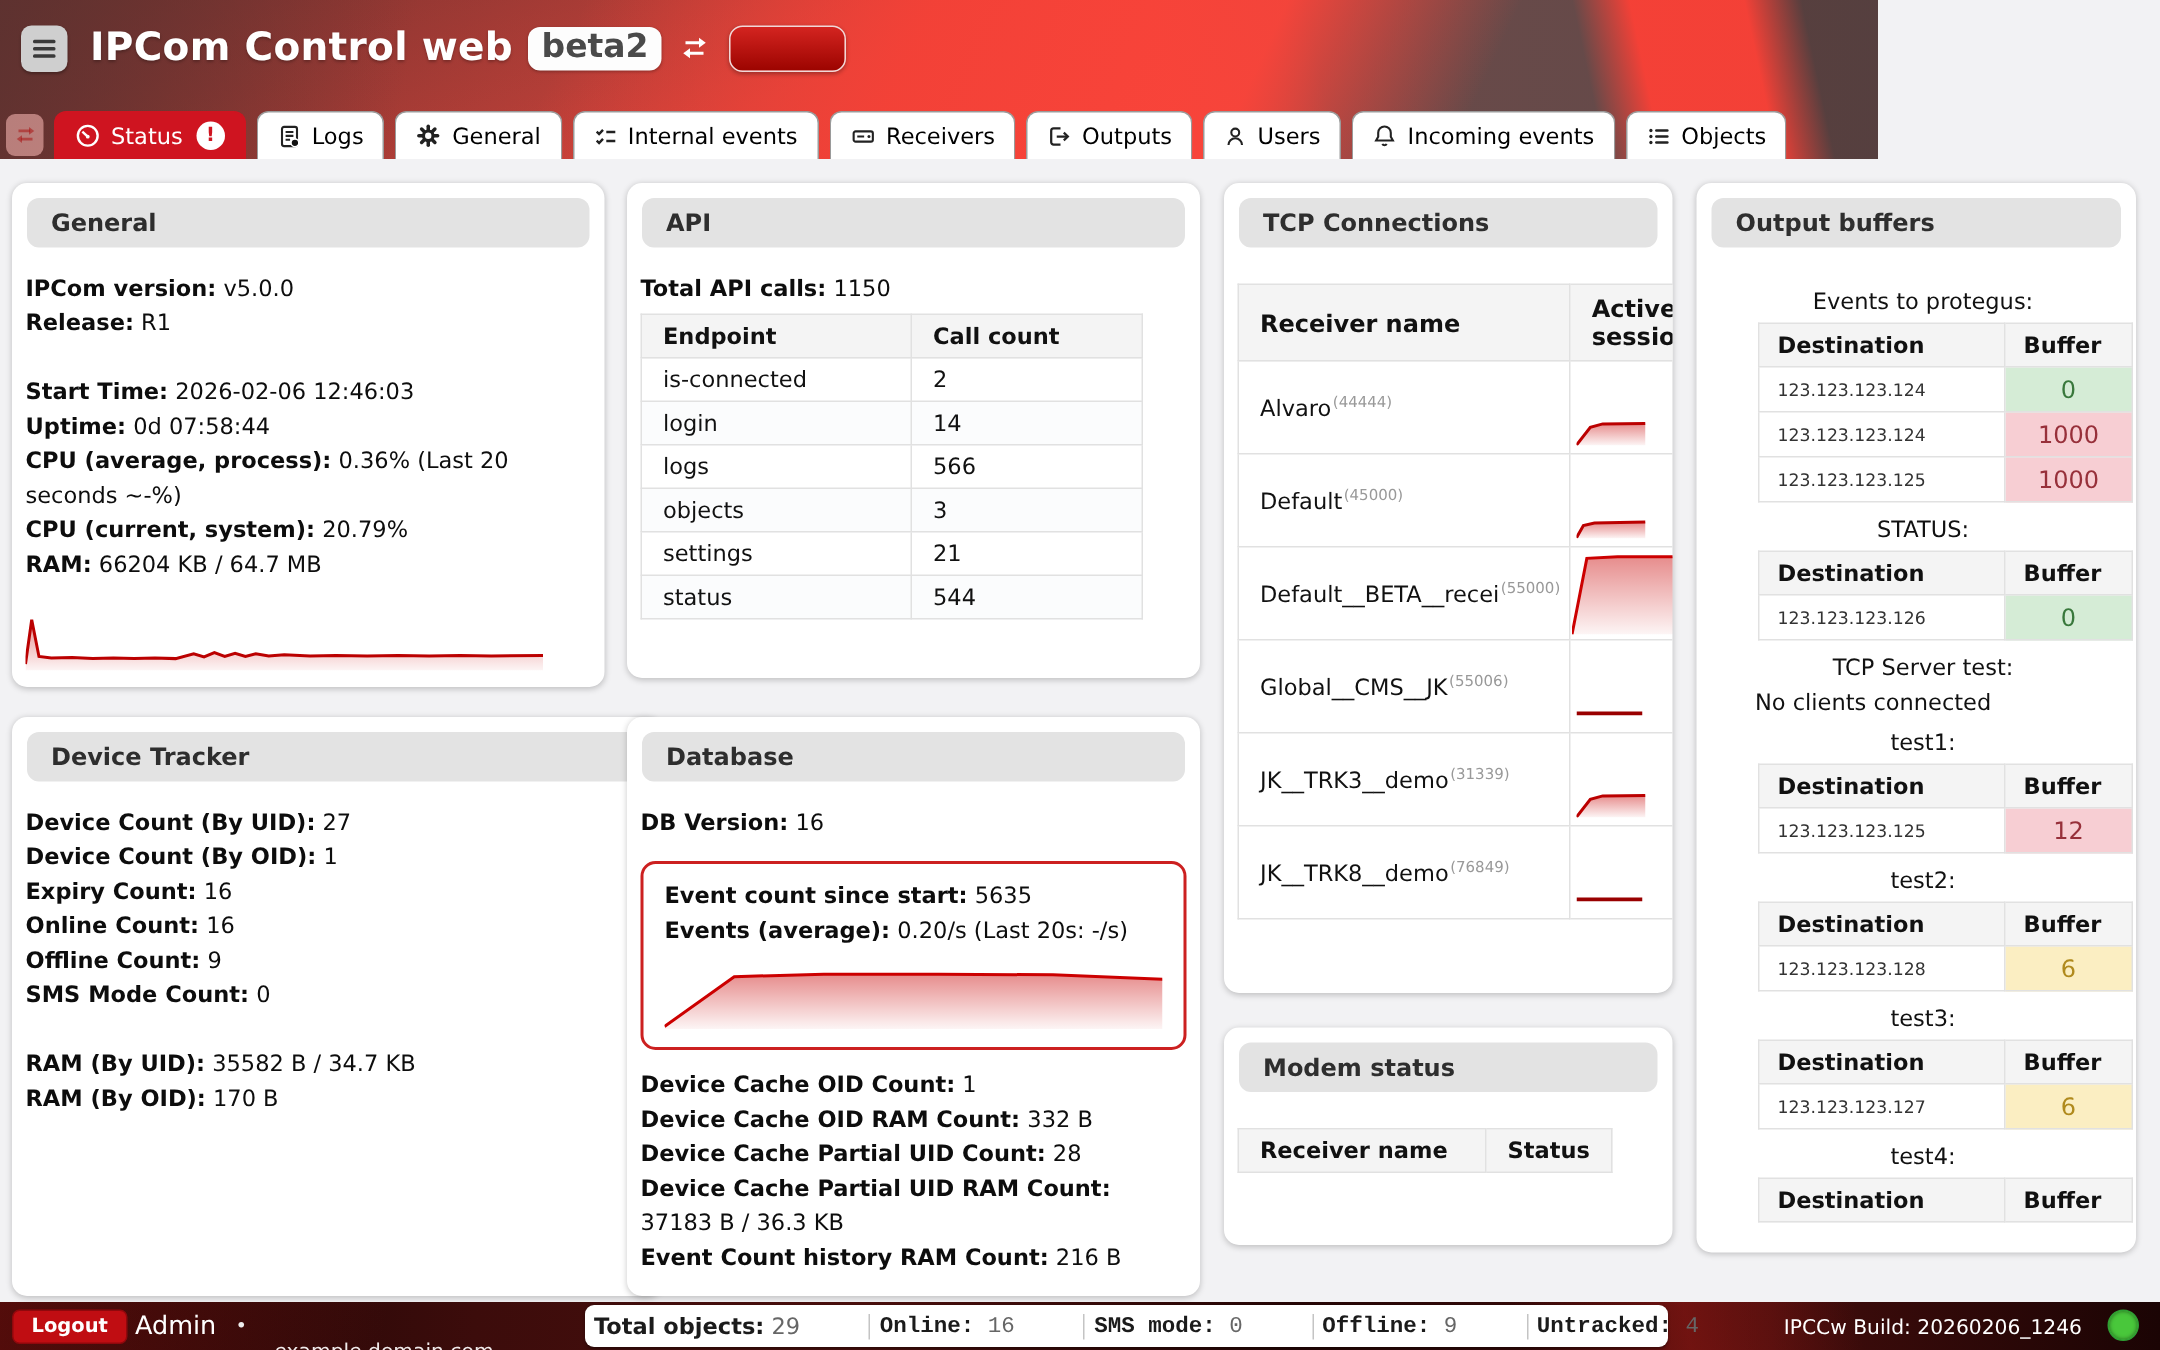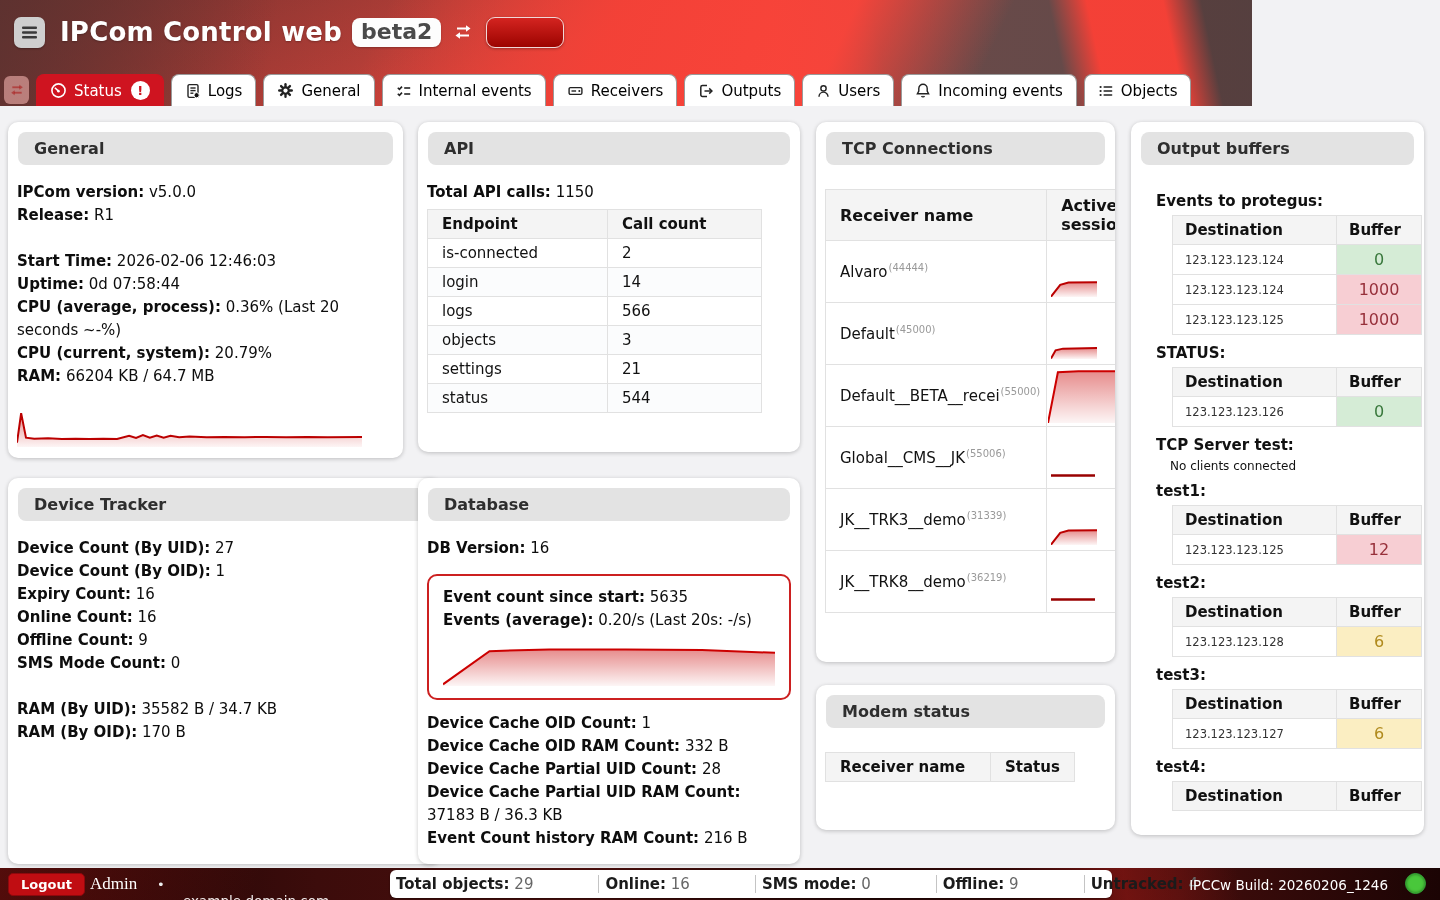--- a/index.html
+++ b/index.html
@@ -79,48 +79,48 @@
   .spark-flat-rise  { width:46px; height:14px; }
   .spark-plateau-large { width:76px; height:54px; left:1px; bottom:3px; }
   .spark-flat { width:44px; height:10px; bottom:8px; }
 
   
   .modem-table { width:250px; margin-top:8px; }
   .modem-table th:first-child { width:165px; }
 
   
   .ob-body { padding:8px 16px 0 25px; }
-  .sec-label { font-size:15px; font-weight:bold; margin:9px 0 5px; }
-  .sec-note { font-size:12px; margin:2px 0 2px 14px; }
+  .sec-label { font-size:15px; font-weight:normal; margin:9px 0 5px;text-align:center; }
+  .sec-note { font-size:15px; margin:2px 0 2px 14px; }
   .buf-table { width:250px; margin:2px 0 4px 16px; }
   .buf-table th { padding:5px 12px; }
   .buf-table th:first-child { width:164px; }
   .buf-table td.dest { font-size:11.5px; color:#333; padding:7px 12px; background:#fff; }
   .buf-table td.buf { text-align:center; font-size:16px; padding:5px 4px; }
   .buf.ok    { background:#d5ecd6; color:#39783c; }
   .buf.alert { background:#f7ced3; color:#97303a; }
   .buf.warn  { background:#fbeec2; color:#b08a1d; }
 
   
   .footer {
     position:absolute; left:0; top:868px; width:1440px; height:32px;
     background-image:
       linear-gradient(100deg, rgba(200,30,25,.35) 0%, rgba(0,0,0,0) 18%),
       linear-gradient(80deg, rgba(0,0,0,0) 70%, rgba(190,30,25,.4) 78%, rgba(0,0,0,0) 86%),
       linear-gradient(90deg, #150303 0%, #3c0c0b 22%, #4a0f0d 40%, #250605 60%, #420d0c 82%, #1b0404 100%);
     display:flex; align-items:center;
   }
   .logout-btn { position:absolute; left:8px; top:5px; height:23px; padding:0 12px; background:#c00d12; border:1px solid #8f080c; border-radius:5px; color:#fff; font-weight:bold; font-size:13px; display:flex; align-items:center; cursor:pointer; }
-  .footer-user { position:absolute; left:90px; top:6px; color:#fff; font-size:17px; font-weight:500;font-family:Liberation Serif, serif; }
+  .footer-user { position:absolute; left:90px; top:6px; color:#fff; font-size:17px; font-weight:500; }
   .footer-dot { position:absolute; left:157px; top:9px; color:#eee; font-size:13px; }
   .footer-domain { position:absolute; left:183px; top:25px; color:#f0eaea; font-size:13.5px; }
   .stats-pill { position:absolute; left:390px; top:2px; width:722px; height:28px; background:#fff; border-radius:6px; display:flex; align-items:center; justify-content:space-evenly; box-shadow:0 1px 2px rgba(0,0,0,.4);gap:36px; }
   .stat { font-size:15px; color:#666; white-space:nowrap; padding:0 6px; }
   .stat b { color:#1b1b1b; font-weight:bold; }
-  .stat + .stat { border-left:1px solid #c4c4c4; margin-left:23px; }
+  .stat + .stat { border-left:1px solid #c4c4c4; margin-left:4px;font-family:Liberation Mono, monospace; }
   .build-label { position:absolute; right:52px; top:9px; color:#fff; font-size:13.5px; }
   .health-dot { position:absolute; right:14px; top:5px; width:21px; height:21px; border-radius:50%; background:#49c73b; border:1px solid #2f9e33; box-shadow:0 0 3px rgba(0,0,0,.5) inset; }
 
   svg.icon { display:block; }
 </style>
 </head>
 <body>
 
 <div class="header">
   <div class="header-inner">
@@ -479,21 +479,21 @@
                       </linearGradient>
                     </defs>
                     <polygon points="0,98 20,24 38,10 100,8 100,100 0,100" fill="url(#sg3)"></polygon>
                     <polyline points="0,98 20,24 38,10 100,8" fill="none" stroke="#bb0000" stroke-width="2" vector-effect="non-scaling-stroke"></polyline>
                   </svg>
                 </div>
               </td>
             </tr>
 
             <tr>
-              <td class="tcp-name"><span>JK__TRK8__demo</span><sup>(36219)</sup></td>
+              <td class="tcp-name"><span>JK__TRK8__demo</span><sup>(76849)</sup></td>
               <td class="tcp-sess">
                 <div class="spark spark-flat">
                   <svg viewBox="0 0 100 100" preserveAspectRatio="none">
                     <polyline points="0,55 100,55" fill="none" stroke="#990000" stroke-width="2.5" vector-effect="non-scaling-stroke"></polyline>
                   </svg>
                 </div>
               </td>
             </tr>
           </tbody>
       </table>

